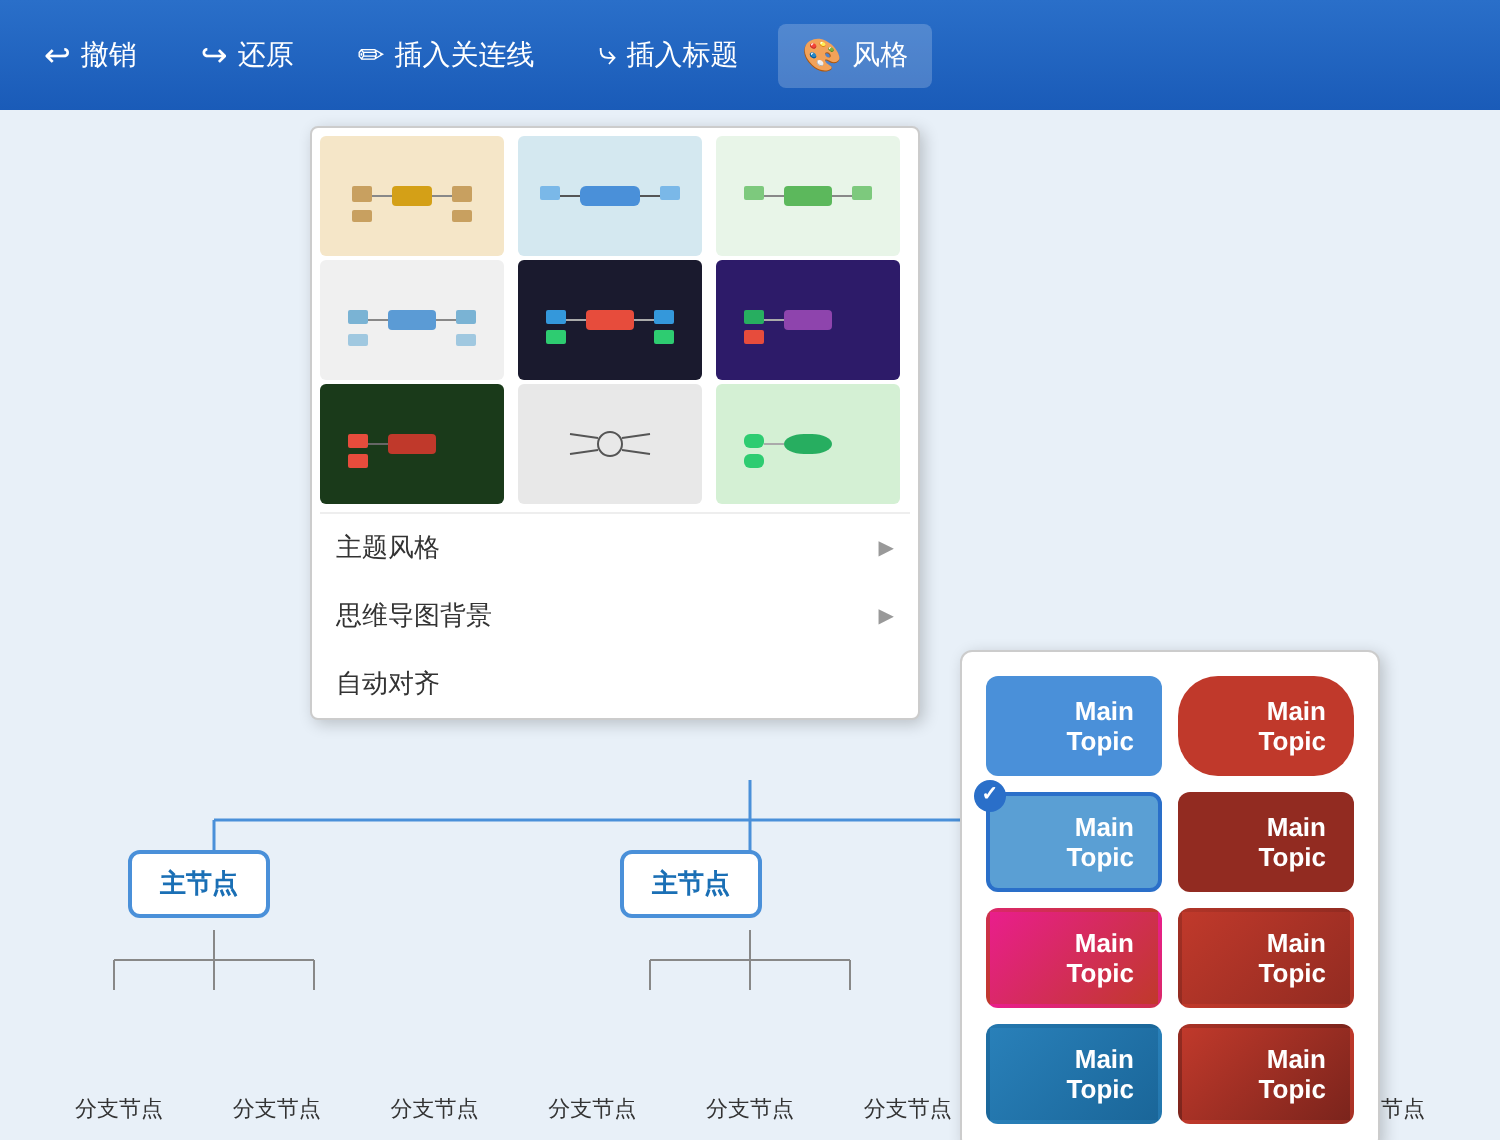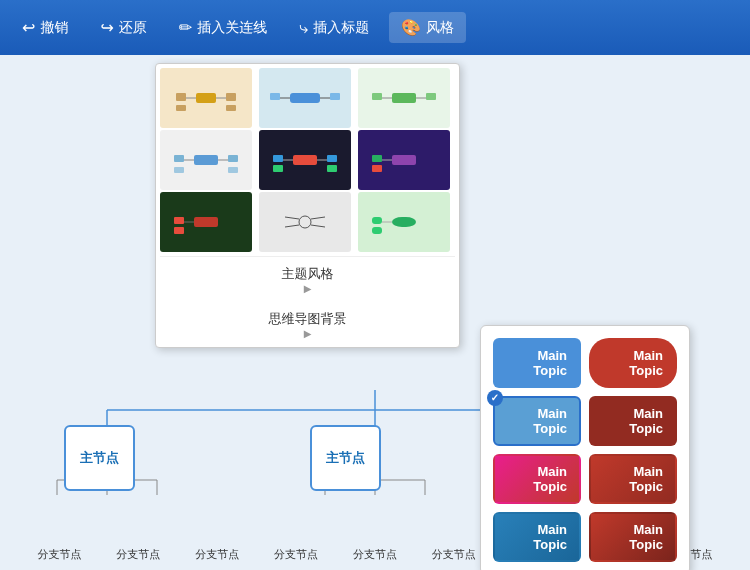--- a/index.html
+++ b/index.html
@@ -107,21 +107,20 @@
     
     .menu-divider { height: 1px; background: #eee; margin: 0 4px; }
     .menu-item {
       display: flex;
       align-items: center;
       justify-content: space-between;
       padding: 8px 12px;
       font-size: 13px;
       color: #333;
       cursor: pointer;
-      flex-direction: column;
     }
     .menu-arrow { font-size: 10px; color: #999; }
 
     
     .topic-style-panel {
       position: absolute;
       top: 270px;
       left: 480px;
       background: white;
       border: 1px solid #ccc;
@@ -192,21 +191,21 @@
       width: 100%; height: 100%;
       pointer-events: none;
     }
 
     
     .main-node {
       position: absolute;
       background: white;
       border: 2px solid #4a90d9;
       border-radius: 6px;
-      padding: 22px 14px;
+      padding: 6px 14px;
       font-size: 13px;
       color: #1a6fb5;
       font-weight: bold;
       white-space: nowrap;
     }
 
     .node-left { left: 64px; top: 35px; }
     .node-center { left: 310px; top: 35px; }
     .node-right { left: 557px; top: 35px; }
 
@@ -358,20 +357,23 @@
 
     <div class="menu-divider"></div>
     <div class="menu-item">
       <span>主题风格</span>
       <span class="menu-arrow">▶</span>
     </div>
     <div class="menu-item">
       <span>思维导图背景</span>
       <span class="menu-arrow">▶</span>
     </div>
+    <div class="menu-item">
+      <span>自动对齐</span>
+    </div>
   </div>
 
   <div class="topic-style-panel">
     <div class="topic-btn btn-blue-flat">Main Topic</div>
     <div class="topic-btn btn-red-rounded">Main Topic</div>
     <div class="topic-btn btn-blue-selected selected">Main Topic</div>
     <div class="topic-btn btn-dark-red">Main Topic</div>
     <div class="topic-btn btn-pink-grad">Main Topic</div>
     <div class="topic-btn btn-dark-red-grad">Main Topic</div>
     <div class="topic-btn btn-blue-grad">Main Topic</div>

